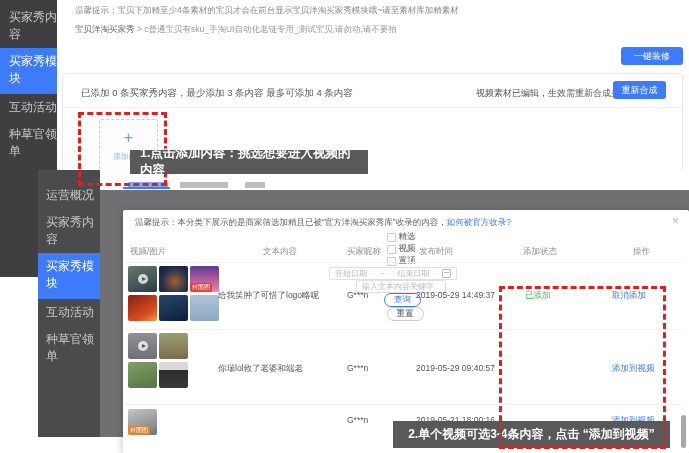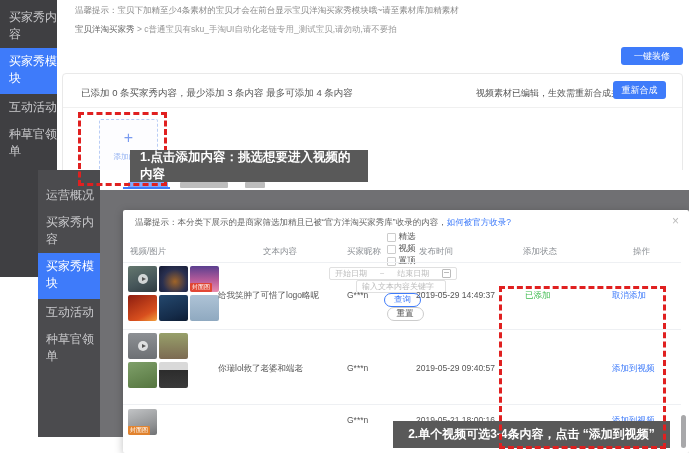--- a/index.html
+++ b/index.html
@@ -29,21 +29,21 @@
   .regen-btn { left:550px; top:7px; width:53px; height:18px; }
   .upload-box { left:36px; top:45px; width:59px; height:62px; border:1px dashed #b9cdf5; border-radius:2px; text-align:center; cursor:pointer; background:#fdfdff; }
   .upload-plus { display:block; margin-top:10px; font-size:16px; color:#7a9bf0; line-height:16px; }
   .upload-label { display:block; margin-top:6px; font-size:7.5px; color:#95b3f2; }
 
   
   .dash-box { border:3px dashed #e02020; background:transparent; z-index:30; pointer-events:none; }
   .dash1 { left:78px; top:112px; width:89px; height:74px; }
   .dash2 { left:499px; top:286px; width:167px; height:163px; z-index:60; }
   .tooltip { background:#595959; color:#fff; font-weight:bold; display:flex; align-items:center; padding:0 10px; z-index:40; }
-  .tt1 { left:130px; top:150px; width:238px; height:32px; font-size:12.5px; }
+  .tt1 { left:130px; top:150px; width:238px; height:24px; font-size:12.5px; }
   .tt2 { left:393px; top:421px; width:277px; height:27px; font-size:12px; z-index:55; justify-content:center; }
 
   
   .w2-sidebar { left:38px; top:170px; width:62px; height:267px; background:#4b4b4e; z-index:3; }
   .w2-sidebar .side-item { padding-left:8px; }
   .w2-tabrow { left:100px; top:170px; width:589px; height:20px; background:#fff; z-index:3; }
   .tab-underline { left:23px; top:17px; width:47px; height:2px; background:#3e7bfa; }
   .tab-stub { top:12px; height:6px; background:#9a9a9a; border-radius:1px; opacity:.65; }
   .overlay { left:100px; top:190px; width:589px; height:247px; background:#707073; z-index:4; }
 

